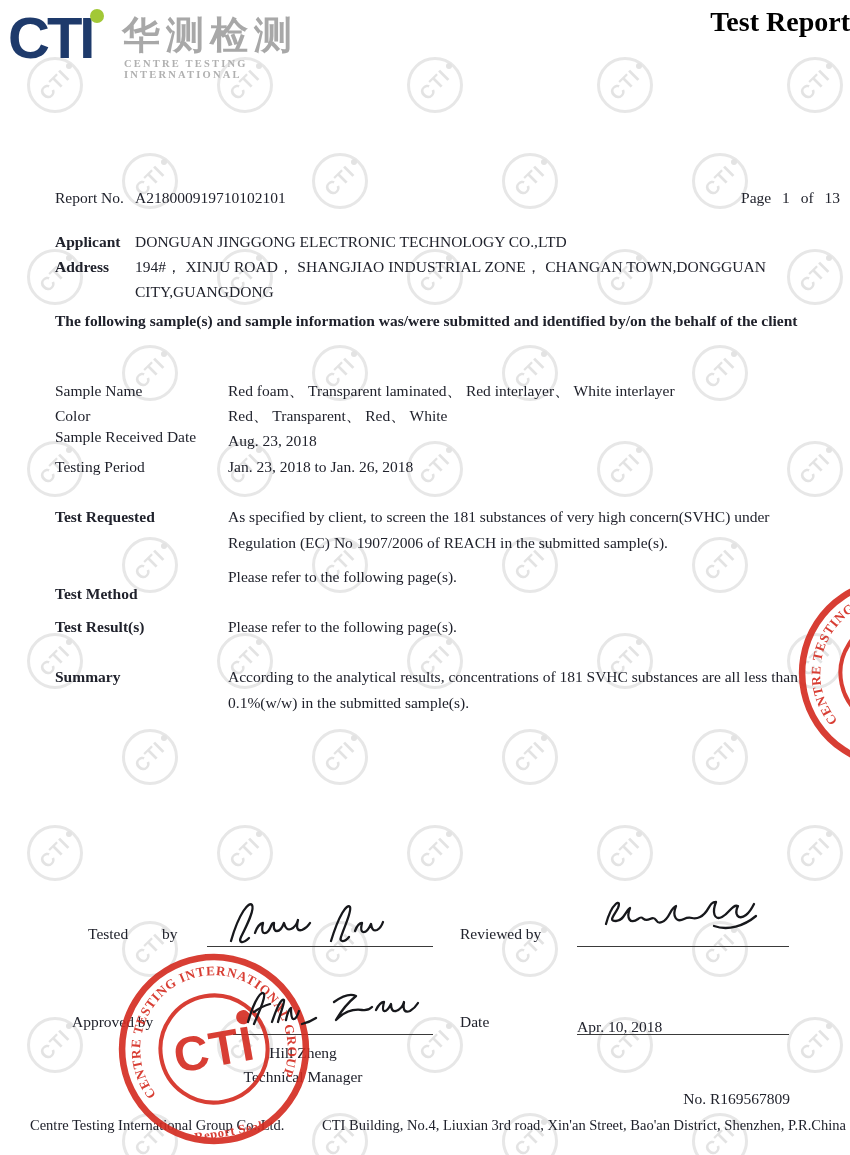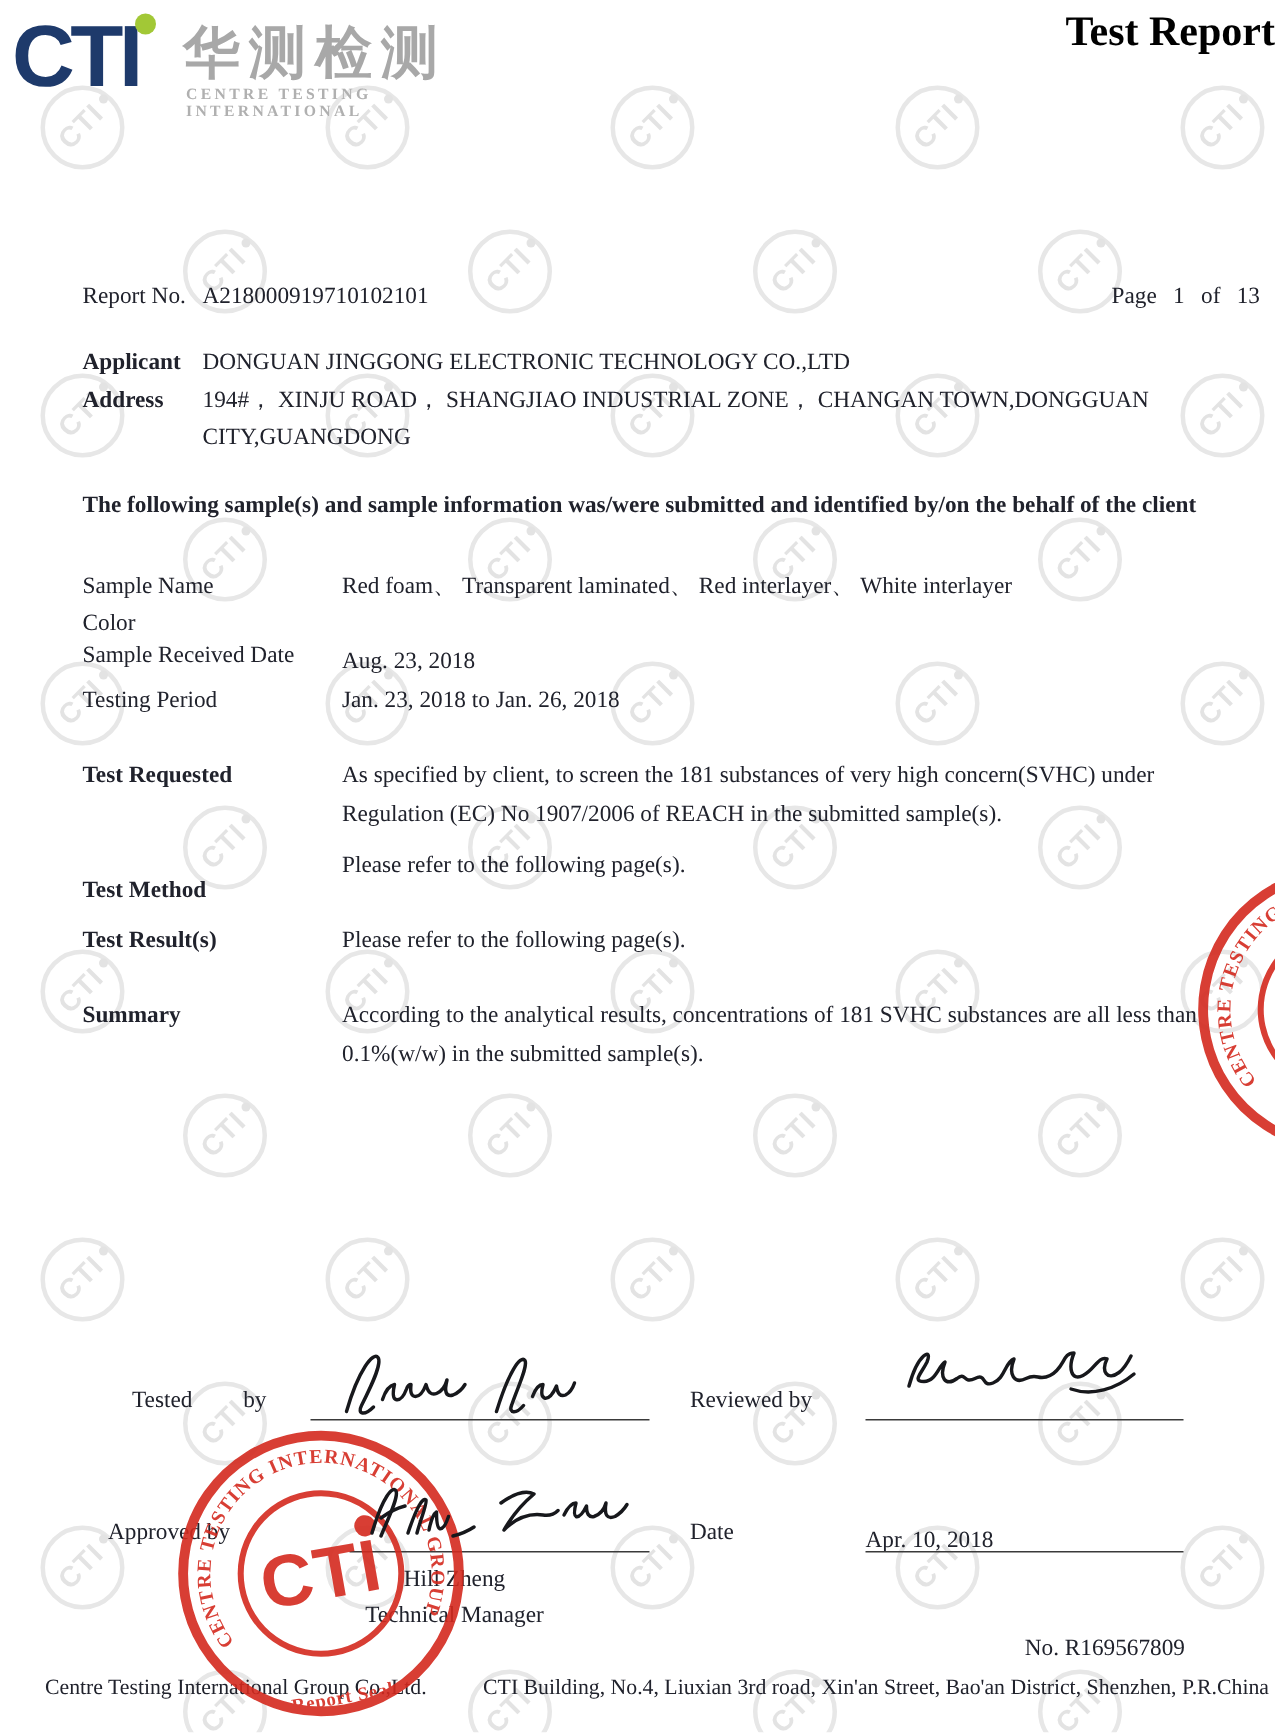--- a/index.html
+++ b/index.html
@@ -280,25 +280,26 @@
   <div class="t lab" style="top:185px">Report No.</div>
   <div class="t val2" style="top:185px">A218000919710102101</div>
   <div class="t pgno" style="top:185px">Page 1 of 13</div>
 
   <div class="t lab b" style="top:229px">Applicant</div>
   <div class="t val2" style="top:229px">DONGUAN JINGGONG ELECTRONIC TECHNOLOGY CO.,LTD</div>
   <div class="t lab b" style="top:254px">Address</div>
   <div class="t val2" style="top:254px">194#， XINJU ROAD， SHANGJIAO INDUSTRIAL ZONE， CHANGAN TOWN,DONGGUAN</div>
   <div class="t val2" style="top:279px">CITY,GUANGDONG</div>
 
-  <div class="t lab b wrap" style="top:324px;width:782px;text-align:justify;">The following sample(s) and sample information was/were submitted and identified by/on the behalf of the client</div>
+  <div class="t lab b wrap" style="top:308px;width:782px;text-align:justify;">The following sample(s) and sample information was/were submitted and identified by/on the behalf of the client</div>
 
   <div class="t lab" style="top:378px">Sample Name</div>
   <div class="t val3" style="top:378px">Red foam、 Transparent laminated、 Red interlayer、 White interlayer</div>
   <div class="t lab" style="top:403px">Color</div>
+  <div class="t val3" style="top:403px">Red、 Transparent、 Red、 White</div>
   <div class="t lab" style="top:424px">Sample Received Date</div>
   <div class="t val3" style="top:428px">Aug. 23, 2018</div>
   <div class="t lab" style="top:454px">Testing Period</div>
   <div class="t val3" style="top:454px">Jan. 23, 2018 to Jan. 26, 2018</div>
 
   <div class="t lab b" style="top:504px">Test Requested</div>
   <div class="t val3 wrap" style="top:504px;width:585px">As specified by client, to screen the 181 substances of very high concern(SVHC) under Regulation (EC) No 1907/2006 of REACH in the submitted sample(s).</div>
   <div class="t lab b" style="top:581px">Test Method</div>
   <div class="t val3" style="top:564px">Please refer to the following page(s).</div>
   <div class="t lab b" style="top:614px">Test Result(s)</div>

